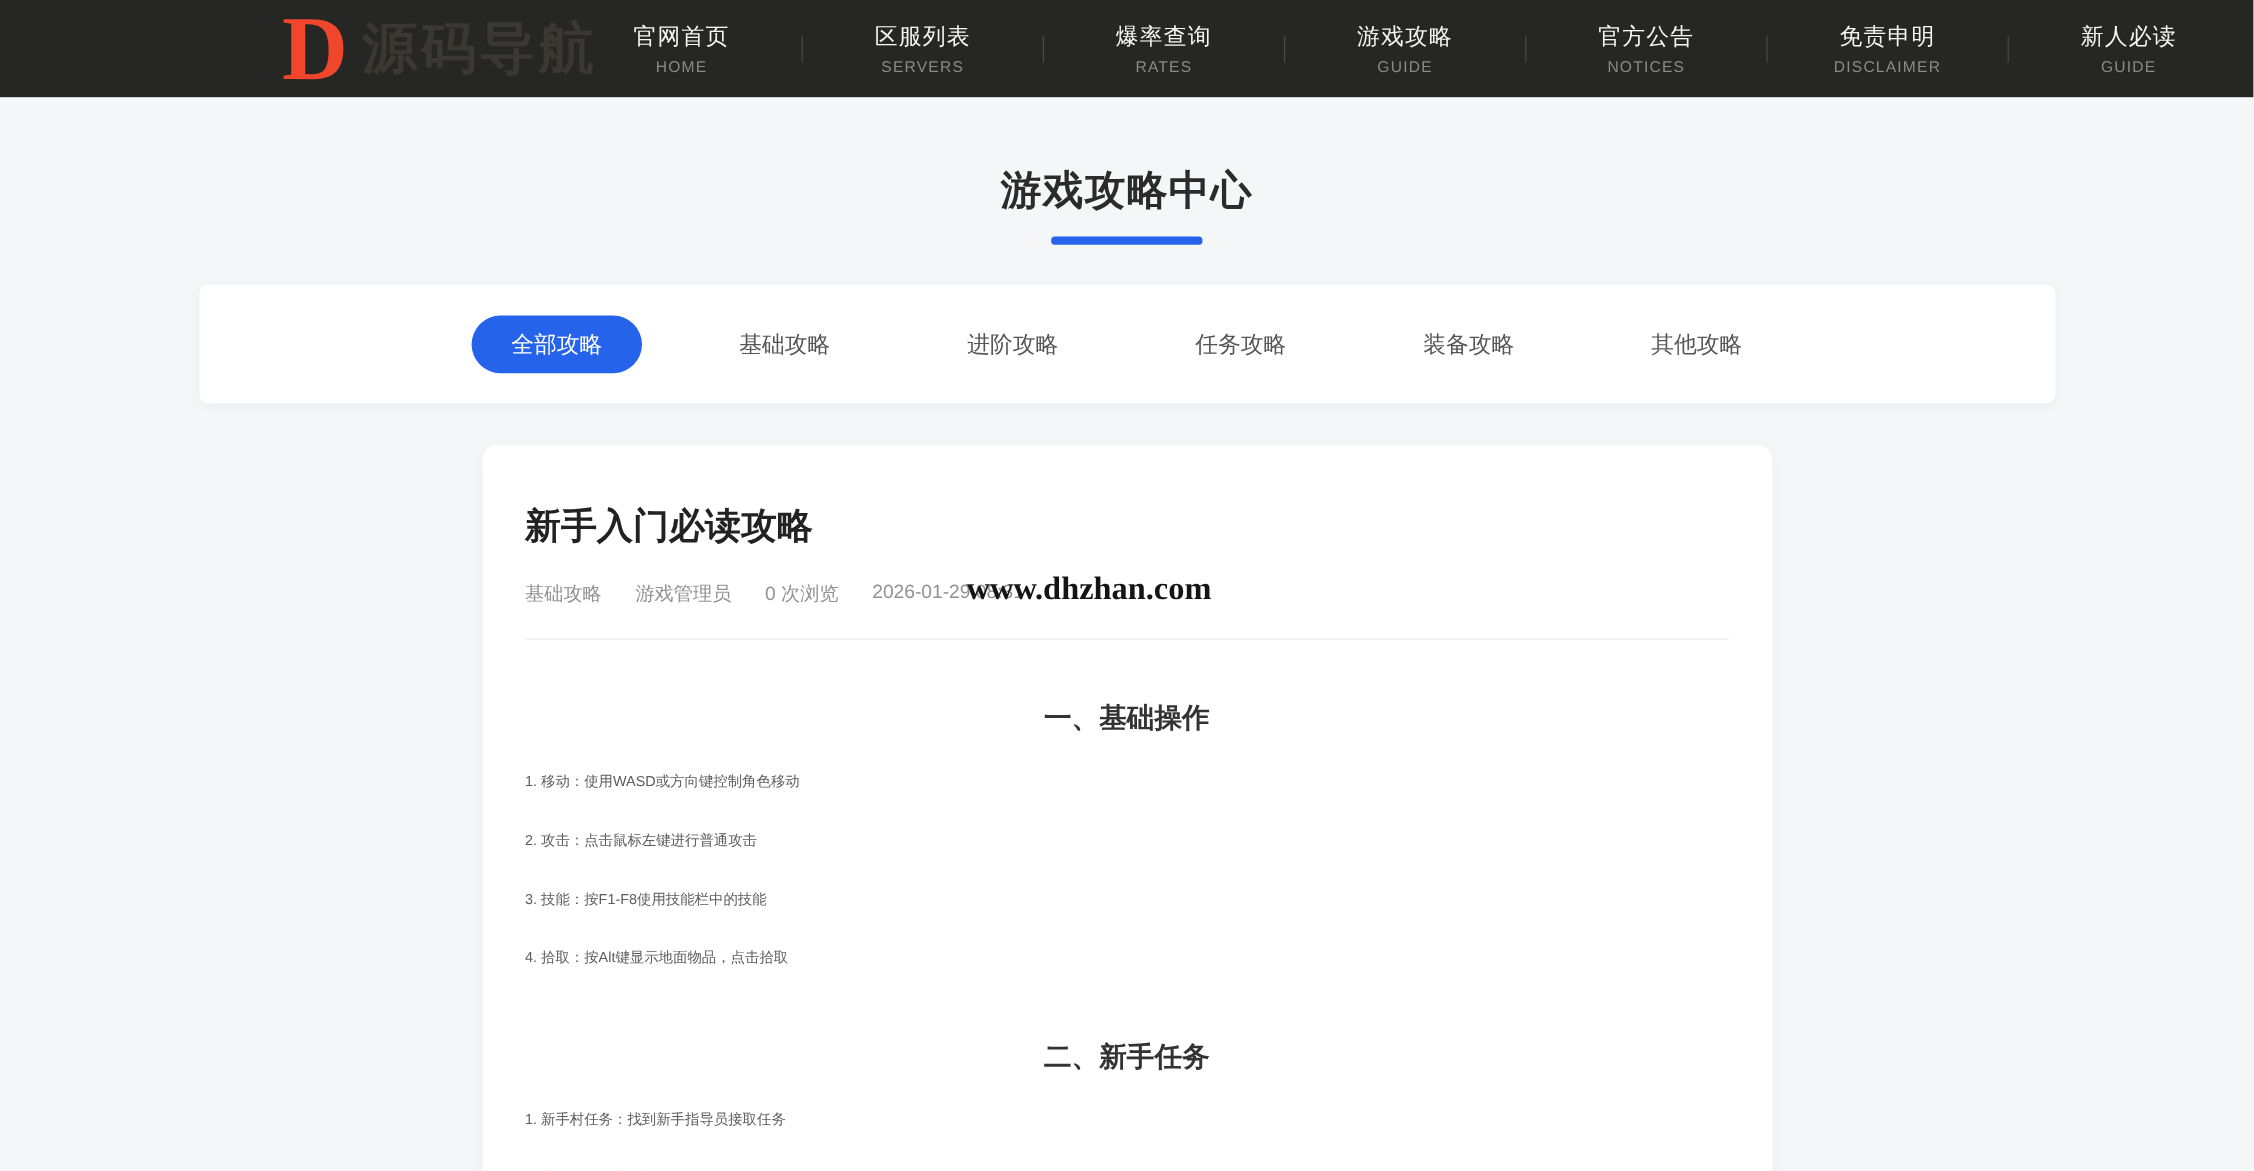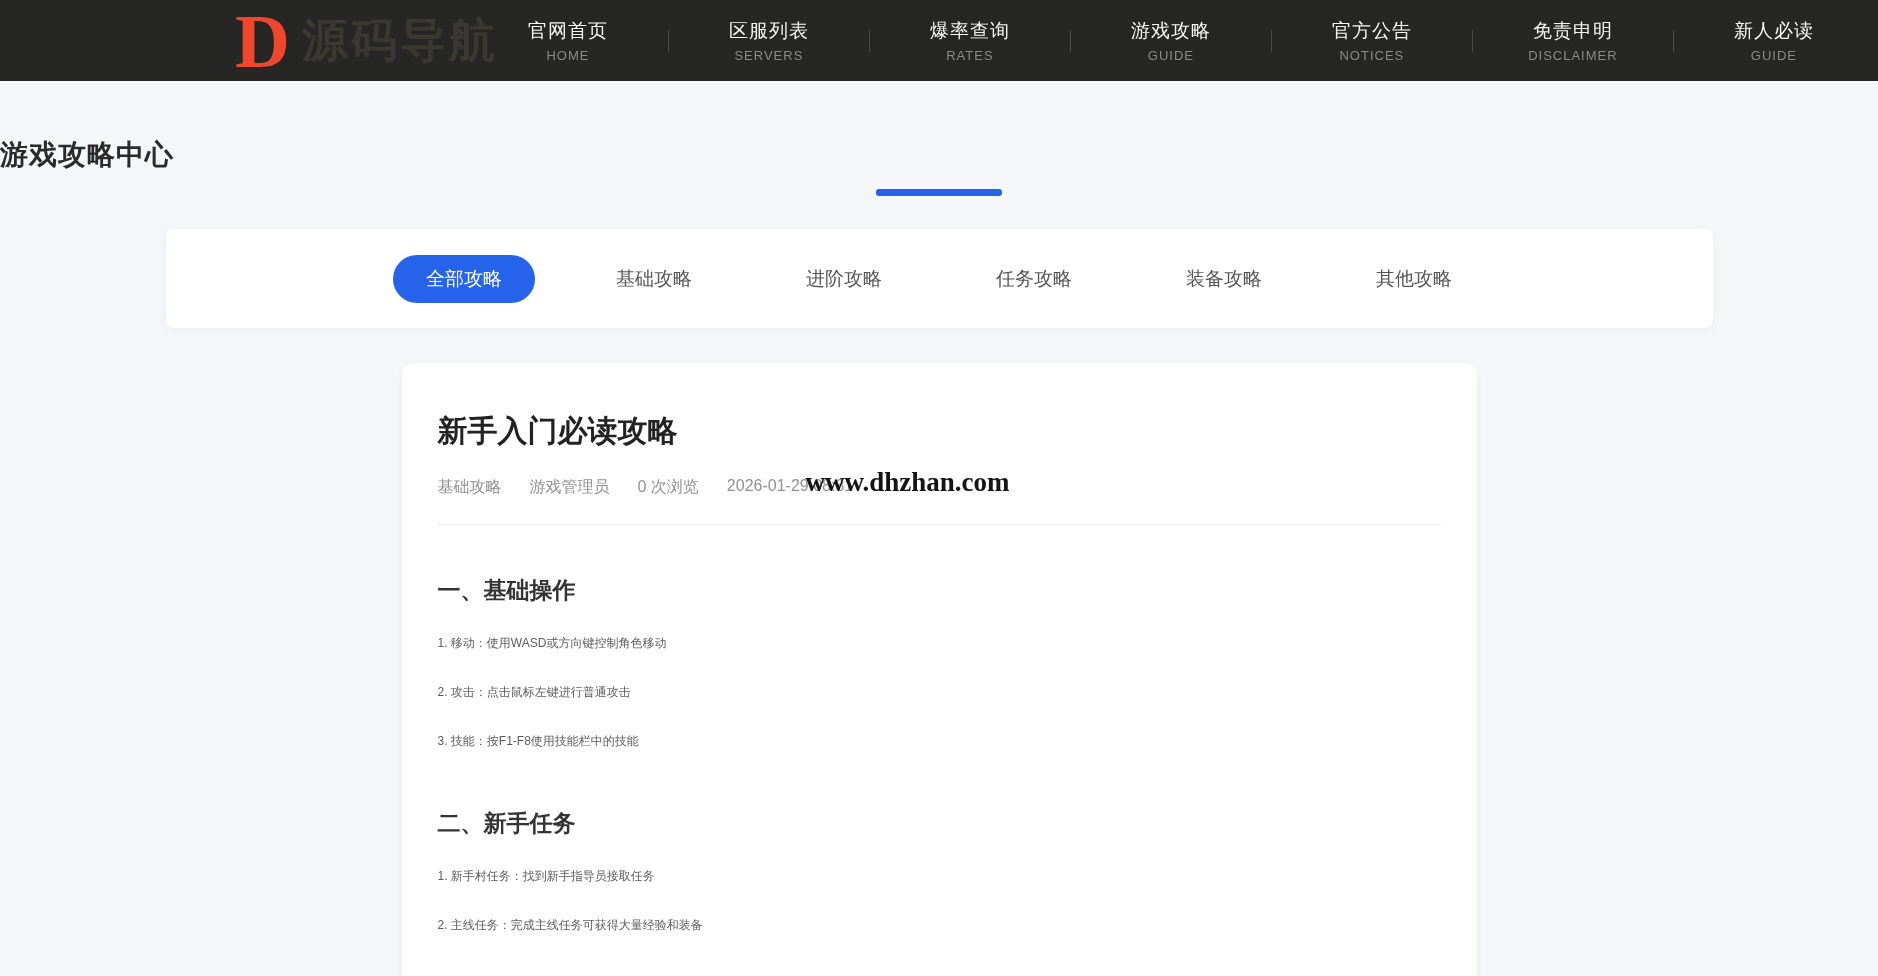--- a/index.html
+++ b/index.html
@@ -51,22 +51,22 @@
     text-align:center;
     cursor:pointer;
   }
   .nav-main { color:#f5f5f5; font-size:19px; letter-spacing:1px; }
   .nav-sub  { color:#8a8a8a; font-size:13px; margin-top:4px; letter-spacing:1px; }
   .nav-divider { width:1px; height:22px; background:#4a4a47; }
 
   
   .page-title {
     margin-top:55px;
-    text-align:left;
-    font-size:28px;
+    text-align:center;
+    font-size:34px;
     font-weight:bold;
     color:#2b2b2b;
     letter-spacing:1px;
   }
   .title-underline {
     width:126px;
     height:7px;
     background:#2563eb;
     border-radius:3px;
     margin:15px auto 0;
@@ -138,20 +138,21 @@
     border:none;
     border-top:1px solid #e9e9e9;
     margin-top:26px;
   }
   .section-heading {
     margin-top:50px;
     font-size:23px;
     font-weight:bold;
     color:#333333;
     line-height:30px;
+    text-align:center;
   }
   .section-item {
     margin-top:28px;
     font-size:12px;
     line-height:21px;
     color:#5c5c5c;
   }
   .section-item:first-of-type { margin-top:32px; }
   .section-block + .section-block .section-heading { margin-top:56px; }
 </style>
@@ -225,20 +226,21 @@
 
   <div class="watermark">www.dhzhan.com</div>
 
   <hr class="article-divider">
 
   <div class="section-block">
     <div class="section-heading">一、基础操作</div>
     <div class="section-item">1. 移动：使用WASD或方向键控制角色移动</div>
     <div class="section-item">2. 攻击：点击鼠标左键进行普通攻击</div>
     <div class="section-item">3. 技能：按F1-F8使用技能栏中的技能</div>
+    <div class="section-item">4. 拾取：按Alt键显示地面物品，点击拾取</div>
   </div>
 
   <div class="section-block">
     <div class="section-heading">二、新手任务</div>
     <div class="section-item">1. 新手村任务：找到新手指导员接取任务</div>
     <div class="section-item">2. 主线任务：完成主线任务可获得大量经验和装备</div>
   </div>
 </div>
 
 </body></html>

